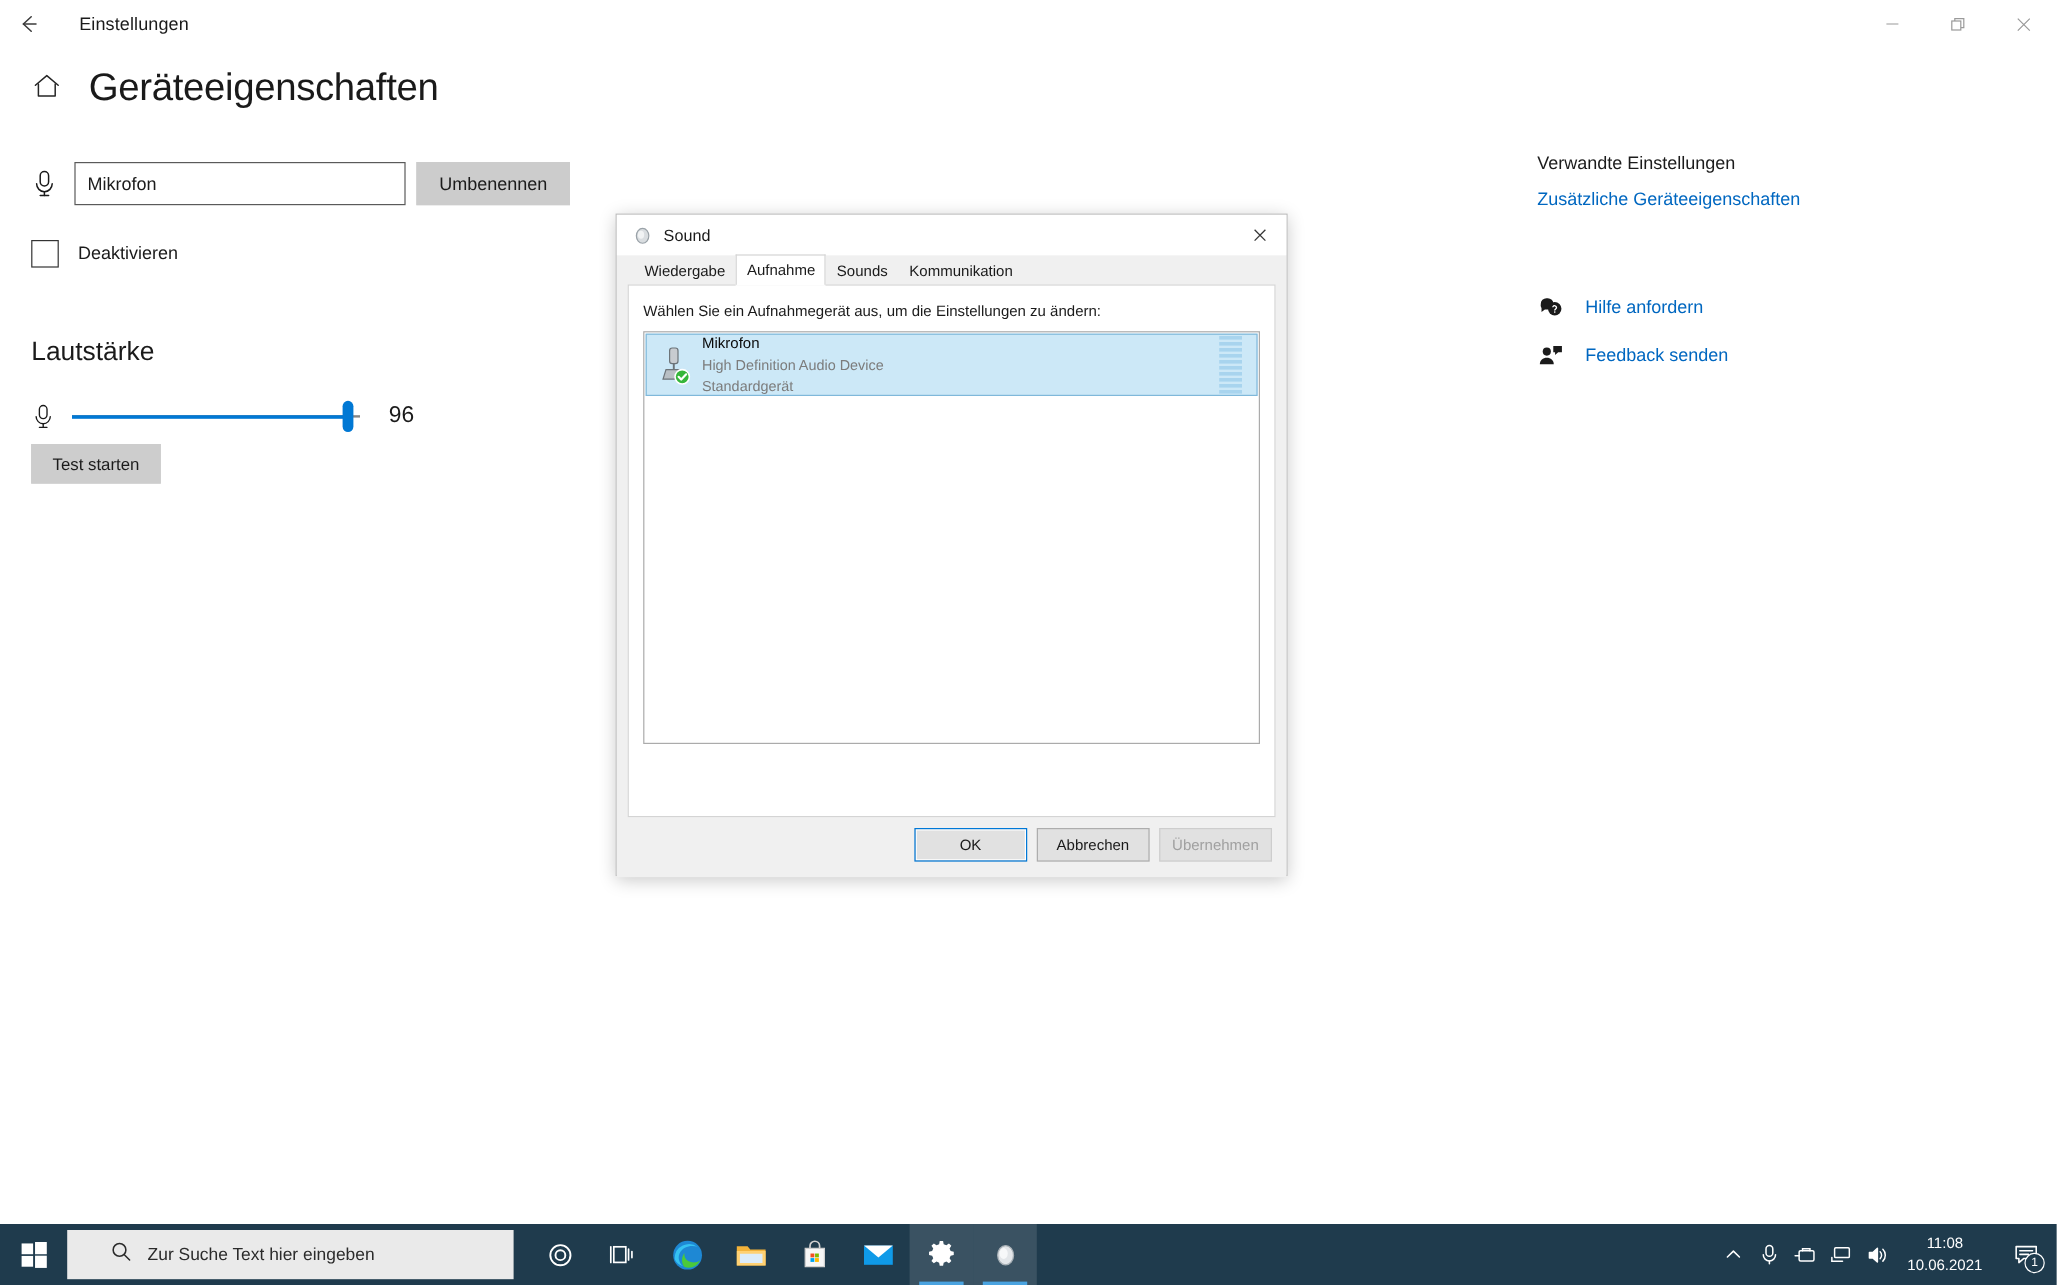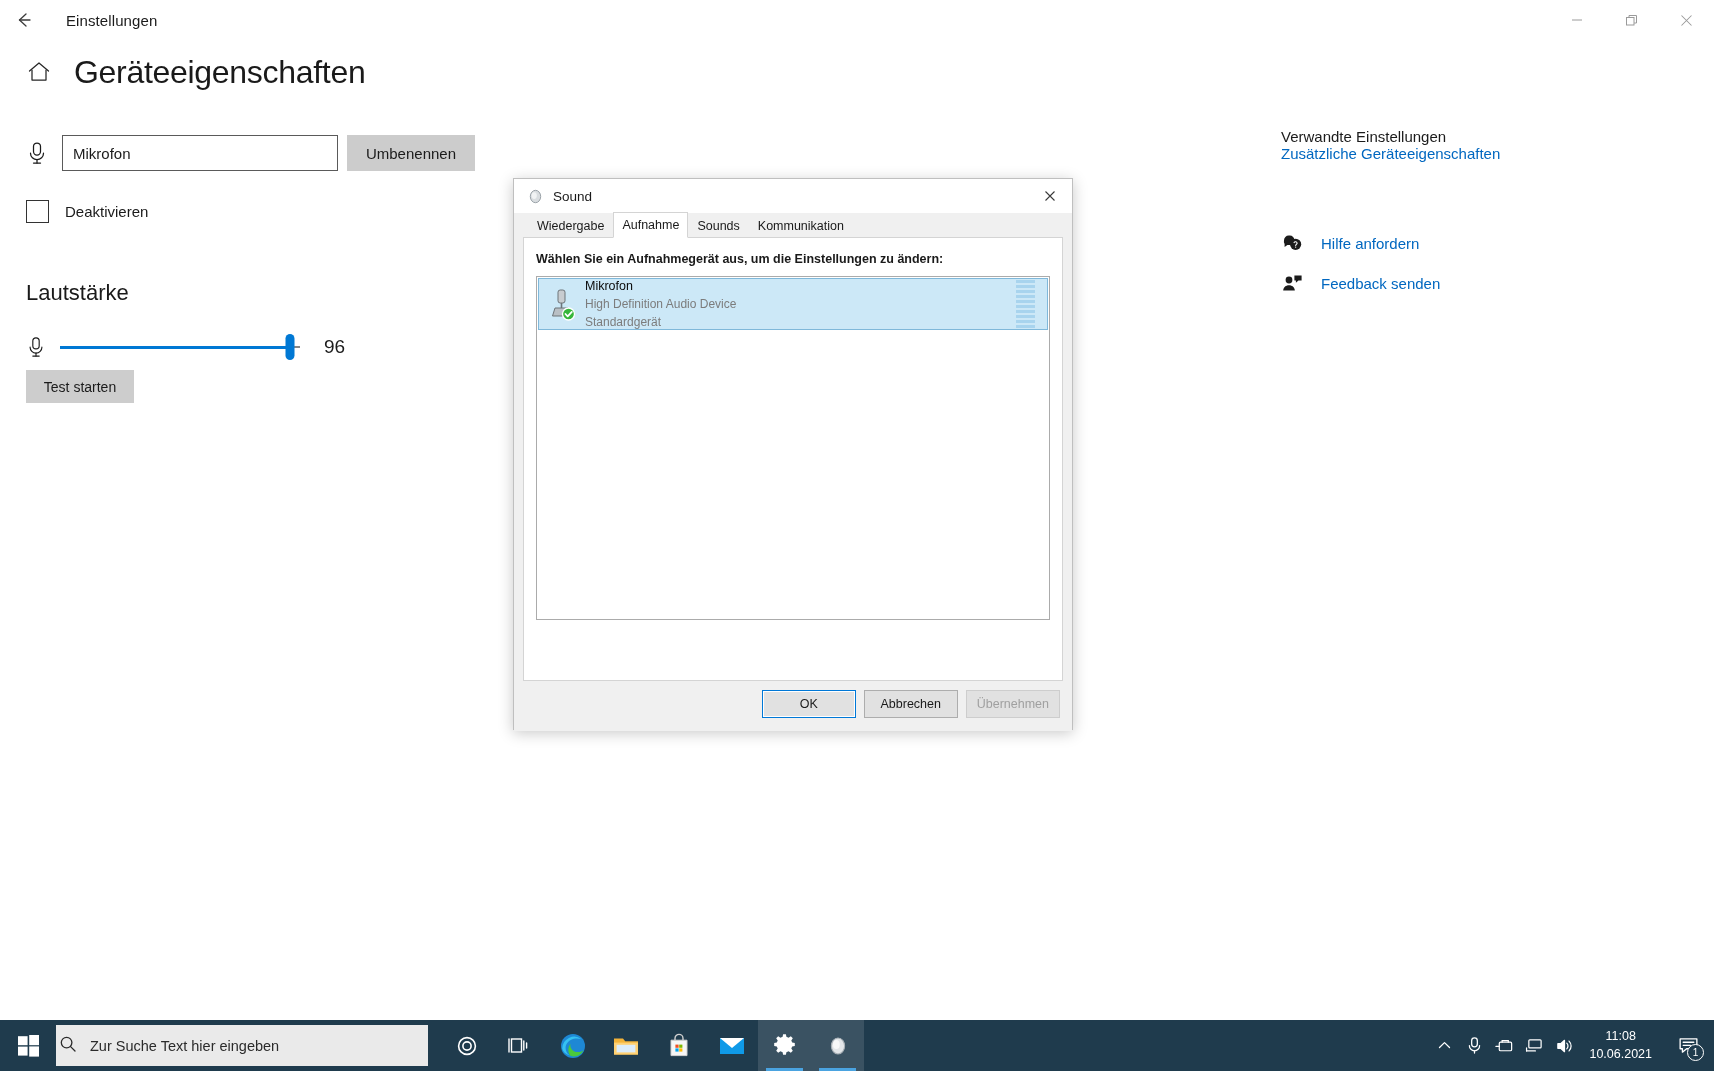--- a/index.html
+++ b/index.html
@@ -91,21 +91,21 @@
   }
   .vol-value { font-size: 19px; color: #1b1b1b; margin-left: 24px; }
   .test-btn {
     position: absolute; left: 26px; top: 370px;
     min-width: 108px; height: 33px; background: #cdcdcd; border: 1px solid #cdcdcd;
     font-size: 14px; font-family: inherit; color: #1b1b1b; cursor: pointer;
   }
 
   
   .sidebar { position: absolute; left: 1281px; top: 128px; width: 400px; }
-  .side-head { font-size: 15px; color: #1b1b1b; }
+  .side-head { font-size: 15px; color: #1b1b1b; margin-bottom: 13px; }
   .side-link {
     font-size: 15px; color: #0067c0; text-decoration: none; display: block; cursor: pointer;
   }
   .side-group { margin-top: 70px; display: flex; flex-direction: column; gap: 18px; }
   .side-item { display: flex; align-items: center; gap: 18px; }
   .side-ico { width: 22px; height: 22px; display: flex; align-items: center; justify-content: center; color: #1b1b1b; }
 
   
   .dialog {
     position: absolute; left: 513px; top: 178px; width: 560px; height: 552px;
@@ -136,21 +136,21 @@
     cursor: pointer; line-height: 16px;
   }
   .tab.active {
     background: #ffffff; border-color: #d4d4d4; border-bottom: 1px solid #ffffff;
     position: relative; z-index: 3; margin-bottom: -1px; padding-top: 4px; padding-bottom: 4px;
   }
   .tab-panel {
     margin: 0 9px; background: #ffffff; border: 1px solid #d4d4d4;
     height: 444px; position: relative; padding: 14px 12px 0 12px;
   }
-  .panel-label { font-size: 12.5px; color: #1a1a1a; margin-bottom: 10px; font-weight: bold; }
+  .panel-label { font-size: 12.5px; color: #1a1a1a; margin-bottom: 10px; }
   .device-list {
     border: 1px solid #ababab; background: #ffffff; height: 344px; overflow: hidden;
     padding: 1px;
   }
   .device-row {
     display: flex; align-items: center; height: 52px; padding: 0 6px;
     background: #cce8f7; border: 1px solid #7fb8da; cursor: pointer;
   }
   .dev-icon { width: 34px; height: 40px; position: relative; flex: 0 0 34px; display: flex; align-items: center; justify-content: center; }
   .dev-text { flex: 1; margin-left: 6px; line-height: 1.32; }
@@ -192,21 +192,21 @@
   
   .taskbar {
     position: absolute; left: 0; bottom: 0; width: 1714px; height: 51px;
     background: #1f3b4d; display: flex; align-items: center;
   }
   .start-btn {
     width: 56px; height: 51px; display: flex; align-items: center; justify-content: center; cursor: pointer;
   }
   .search-box {
     width: 372px; height: 41px; background: #eaeaea; display: flex; align-items: center;
-    gap: 13px; padding-left: 3px; cursor: text;
+    gap: 13px; padding-left: 36px; cursor: text;
   }
   .search-placeholder { font-size: 14.5px; color: #2b2b2b; }
   .tb-icons { display: flex; align-items: center; margin-left: 12px; }
   .tb-item {
     width: 53px; height: 51px; display: flex; align-items: center; justify-content: center;
     position: relative; cursor: pointer;
   }
   .tb-item.active { background: rgba(255,255,255,.12); }
   .tb-item.active::after {
     content: ""; position: absolute; bottom: 0; left: 8px; right: 8px; height: 3px; background: #4aa3e0;

